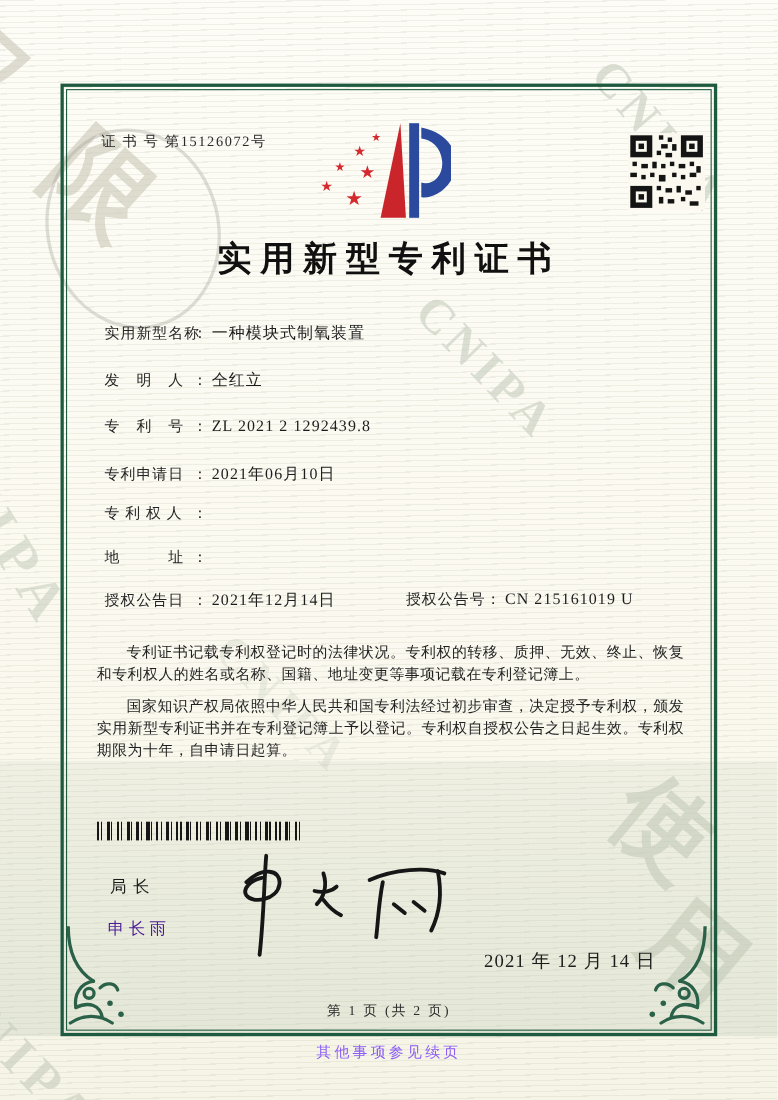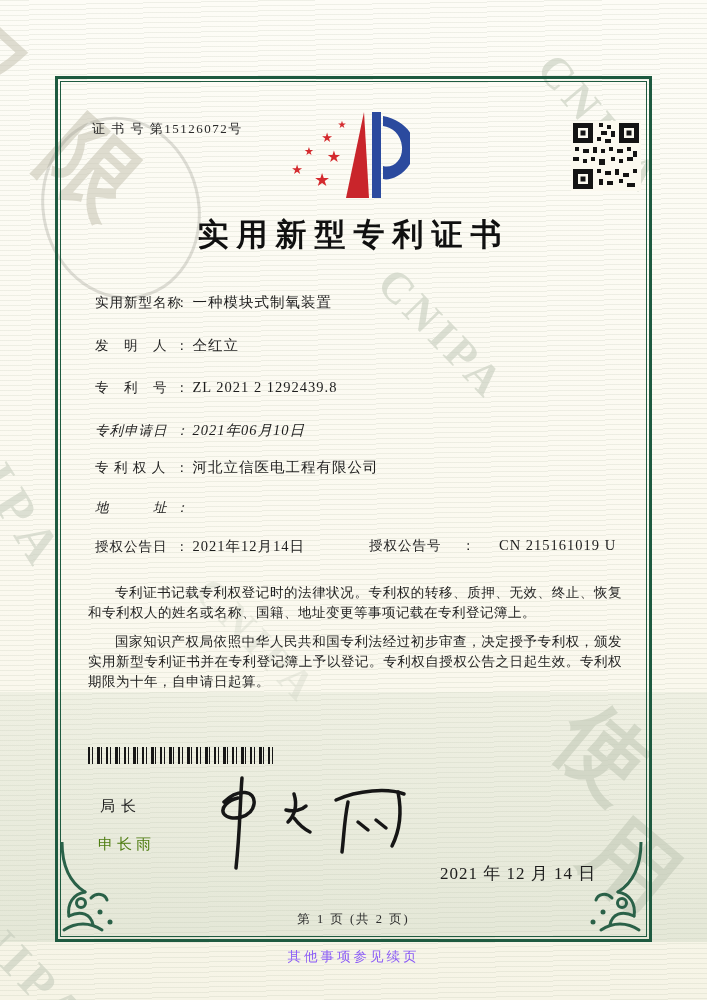--- a/index.html
+++ b/index.html
@@ -37,43 +37,43 @@
   .z{position:absolute;z-index:2;}
   
   .cert-no{left:92px;top:120px;font-size:13px;letter-spacing:1.5px;color:#2a2a2a;}
   .logo{left:280px;top:106px;width:130px;height:102px;}
   .qr{left:571px;top:121px;width:70px;height:70px;}
   .title{left:0;right:0;top:214px;text-align:center;font-size:31px;font-weight:bold;
     letter-spacing:8px;color:#101010;}
   
   .fields{left:95px;top:293px;width:525px;font-size:14.5px;}
   .field{display:flex;align-items:baseline;margin-bottom:24px;}
-  .field.f4{margin-bottom:18px;font-style:italic;}
+  .field.f4{margin-bottom:18px;}
   .field.f5{margin-bottom:22px;}
-  .field.f6{margin-bottom:20px;font-style:italic;}
+  .field.f6{margin-bottom:20px;}
   .flabel{display:inline-block;width:80px;font-size:13.5px;letter-spacing:1px;color:#242424;white-space:pre;}
   .fcolon{font-size:13.5px;margin:0 4px 0 0;color:#242424;}
   .fvalue{letter-spacing:1px;color:#1d1d1d;}
   .grant-row{display:flex;}
-  .grant-right{margin-left:64px;display:flex;align-items:baseline;gap:20px;}
+  .grant-right{margin-left:64px;display:flex;align-items:baseline;}
   .grant-right .flabel{width:auto;}
   
   .paras{left:88px;top:583px;width:534px;font-size:13.5px;line-height:20px;
     text-align:justify;color:#1f1f1f;}
   .paras p{margin:0 0 9px 0;text-indent:2em;letter-spacing:0.5px;}
   
   .barcode{left:88px;top:747px;width:186px;height:17px;
     background:repeating-linear-gradient(90deg,
       #161616 0 2px, transparent 2px 4px,
       #161616 4px 5px, transparent 5px 9px,
       #161616 9px 12px, transparent 12px 13px,
       #161616 13px 14px, transparent 14px 18px);}
   
   .signer-title{left:100px;top:797px;font-size:15px;letter-spacing:6px;color:#1c1c1c;}
-  .signer-name{left:98px;top:835px;font-size:15px;letter-spacing:4px;color:#4d7c0f;}
+  .signer-name{left:98px;top:835px;font-size:15px;letter-spacing:4px;color:#4c1d95;}
   .sig{left:185px;top:772px;width:250px;height:100px;}
   .issue-date{left:440px;top:862px;width:200px;font-size:17px;letter-spacing:1px;color:#1c1c1c;}
   
   .page-info{left:0;right:0;top:911px;text-align:center;font-size:12.5px;letter-spacing:2px;color:#2c2c2c;}
   .cont-note{left:0;right:0;top:948px;text-align:center;font-size:13.5px;letter-spacing:3px;color:#8b5cf6;}
   .flourish{width:64px;height:92px;}
   .fl-r{left:581px;top:842px;}
   .fl-l{left:58px;top:842px;transform:scaleX(-1);}
 </style>
 </head>
@@ -173,21 +173,20 @@
       <span class="fvalue">ZL 2021 2 1292439.8</span>
   </div>
   <div class="field f4">
     <span class="flabel">专利申请日</span>
       <span class="fcolon">：</span>
       <span class="fvalue">2021年06月10日</span>
   </div>
   <div class="field f5">
     <span class="flabel">专 利 权 人</span>
       <span class="fcolon">：</span>
-      <span class="fvalue">河北立信医电工程有限公司</span>
   </div>
   <div class="field f6">
     <span class="flabel">地　　　址</span>
       <span class="fcolon">：</span>
   </div>
   <div class="grant-row">
     <div>
       <span class="flabel">授权公告日</span><span class="fcolon">：</span><span class="fvalue">2021年12月14日</span>
     </div>
     <div class="grant-right">

